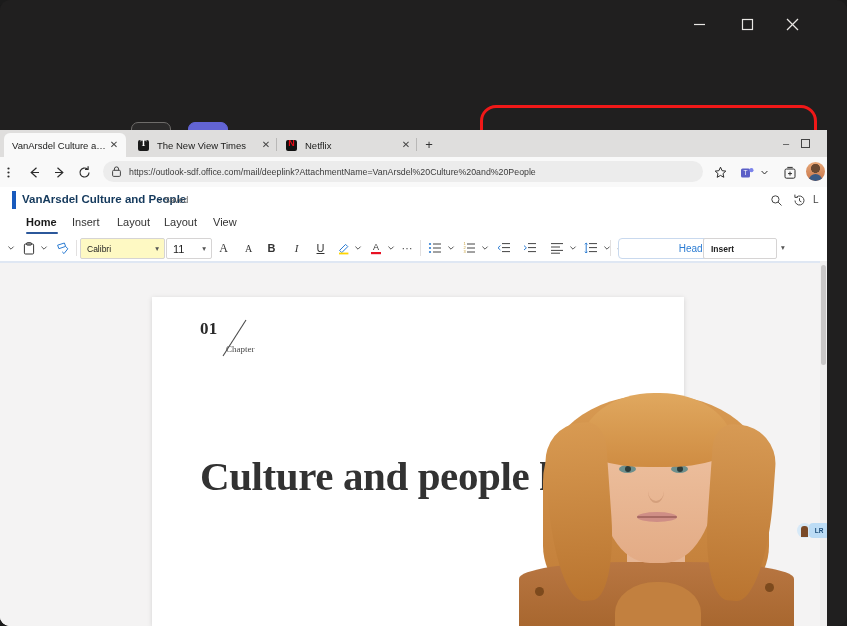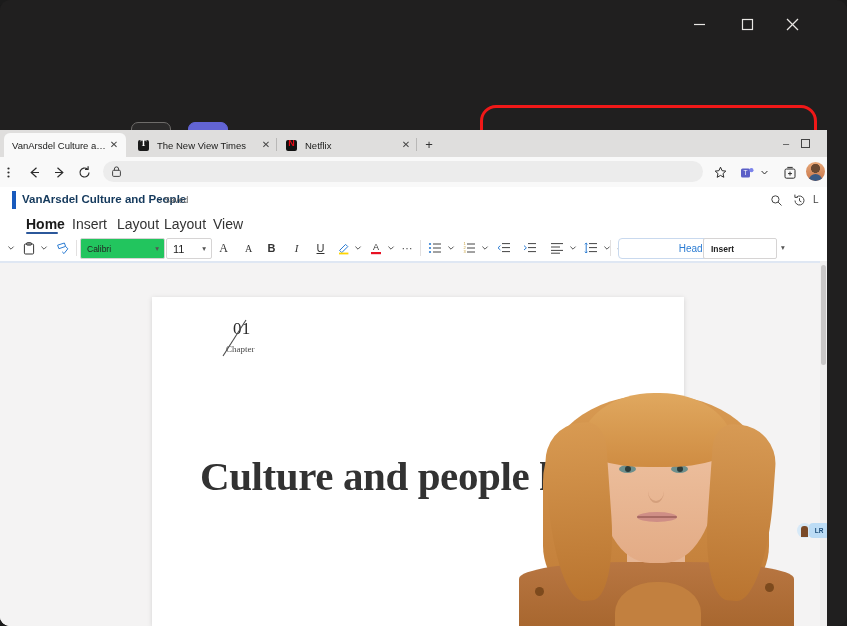--- a/index.html
+++ b/index.html
@@ -216,21 +216,21 @@
     position:absolute;left:813px;top:7px;color:#444;font-size:10px;
   }
 
   
   .ribtabs{
     position:absolute;left:0;top:26px;width:827px;height:22px;
     background:#fff;border-bottom:1px solid #eceaea;
   }
   .ribtab{
     position:absolute;top:3px;height:18px;
-    color:#333;font-size:14px;white-space:nowrap;
+    color:#333;font-size:11px;white-space:nowrap;
   }
   .ribtab-active{color:#1a1a1a;font-weight:700;}
   .ribtab-underline{
     position:absolute;top:19px;height:2px;background:#2b579a;border-radius:1px;
   }
 
   
   .ribbon{
     position:absolute;left:0;top:48px;width:827px;height:26px;
     background:#fff;border-bottom:1px solid #e6e4e4;
@@ -239,21 +239,21 @@
     position:absolute;top:4px;height:18px;
     display:flex;align-items:center;justify-content:center;
     color:#333;font-size:10px;
   }
   .rb-chev{font-size:7.5px;color:#555;width:10px;}
   .rb-sep{
     position:absolute;top:5px;width:1px;height:16px;background:#e2e0e0;
   }
   .fontbox{
     position:absolute;left:80px;top:3px;width:83px;height:19px;
-    border:1px solid #d6d4d4;border-radius:2px;background:#22c55e;
+    border:1px solid #d6d4d4;border-radius:2px;background:#fef9c3;
     display:flex;align-items:center;
   }
   .fontbox span.val{margin-left:6px;color:#222;font-size:8.5px;}
   .fontbox span.cv{
     position:absolute;right:5px;color:#555;font-size:7.5px;
   }
   .sizebox{
     position:absolute;left:166px;top:3px;width:44px;height:19px;
     border:1px solid #d6d4d4;border-radius:2px;background:#fff;
     display:flex;align-items:center;
@@ -286,22 +286,22 @@
   .canvas-rule{
     position:absolute;left:0;top:0;width:827px;height:2px;
     background:#dfe7f3;
   }
   .page{
     position:absolute;left:152px;top:36px;width:532px;height:329px;
     background:#fff;box-shadow:0 1px 5px rgba(0,0,0,.13);
   }
   .chapnum{
     position:absolute;left:48px;top:22px;
-    font-family:"Liberation Serif",serif;font-size:17px;font-weight:400;
-    color:#2a2a2a;letter-spacing:.3px;margin-left:33px;
+    font-family:"Liberation Serif",serif;font-size:17px;font-weight:700;
+    color:#2a2a2a;letter-spacing:.3px;
   }
   .chapslash{
     position:absolute;left:68px;top:22px;width:32px;height:38px;
   }
   .chapword{
     position:absolute;left:74px;top:47px;
     font-family:"Liberation Serif",serif;font-size:9px;color:#4a4a4a;
   }
   .headline{
     position:absolute;left:48px;top:155px;width:460px;
@@ -525,20 +525,21 @@
           </svg>
       </div>
 
       <div class="omnibox">
         <span class="omni-lock">
           <svg width="9" height="11" viewBox="0 0 9 11">
               <rect x="0.6" y="4.3" width="7.8" height="6.1" rx="1.1" fill="none" stroke="currentColor" stroke-width="1"></rect>
               <path d="M2.4 4.3 V3 a2.1 2.1 0 0 1 4.2 0 V4.3" fill="none" stroke="currentColor" stroke-width="1"></path>
             </svg>
         </span>
+        <span class="omni-url">https://outlook-sdf.office.com/mail/deeplink?AttachmentName=VanArsdel%20Culture%20and%20People</span>
       </div>
 
       <div class="tb-icon tb-star">
         <svg width="13" height="13" viewBox="0 0 13 13">
             <path d="M6.5 1.2 L8.1 4.7 L11.8 5.1 L9 7.6 L9.8 11.3 L6.5 9.4 L3.2 11.3 L4 7.6 L1.2 5.1 L4.9 4.7 Z" fill="none" stroke="currentColor" stroke-width="1"></path>
           </svg>
       </div>
       <div class="tb-icon tb-teams">
         <svg width="14" height="14" viewBox="0 0 14 14">
             <rect x="1" y="2.5" width="9" height="9" rx="1.6" fill="#5b5fc7"></rect>

